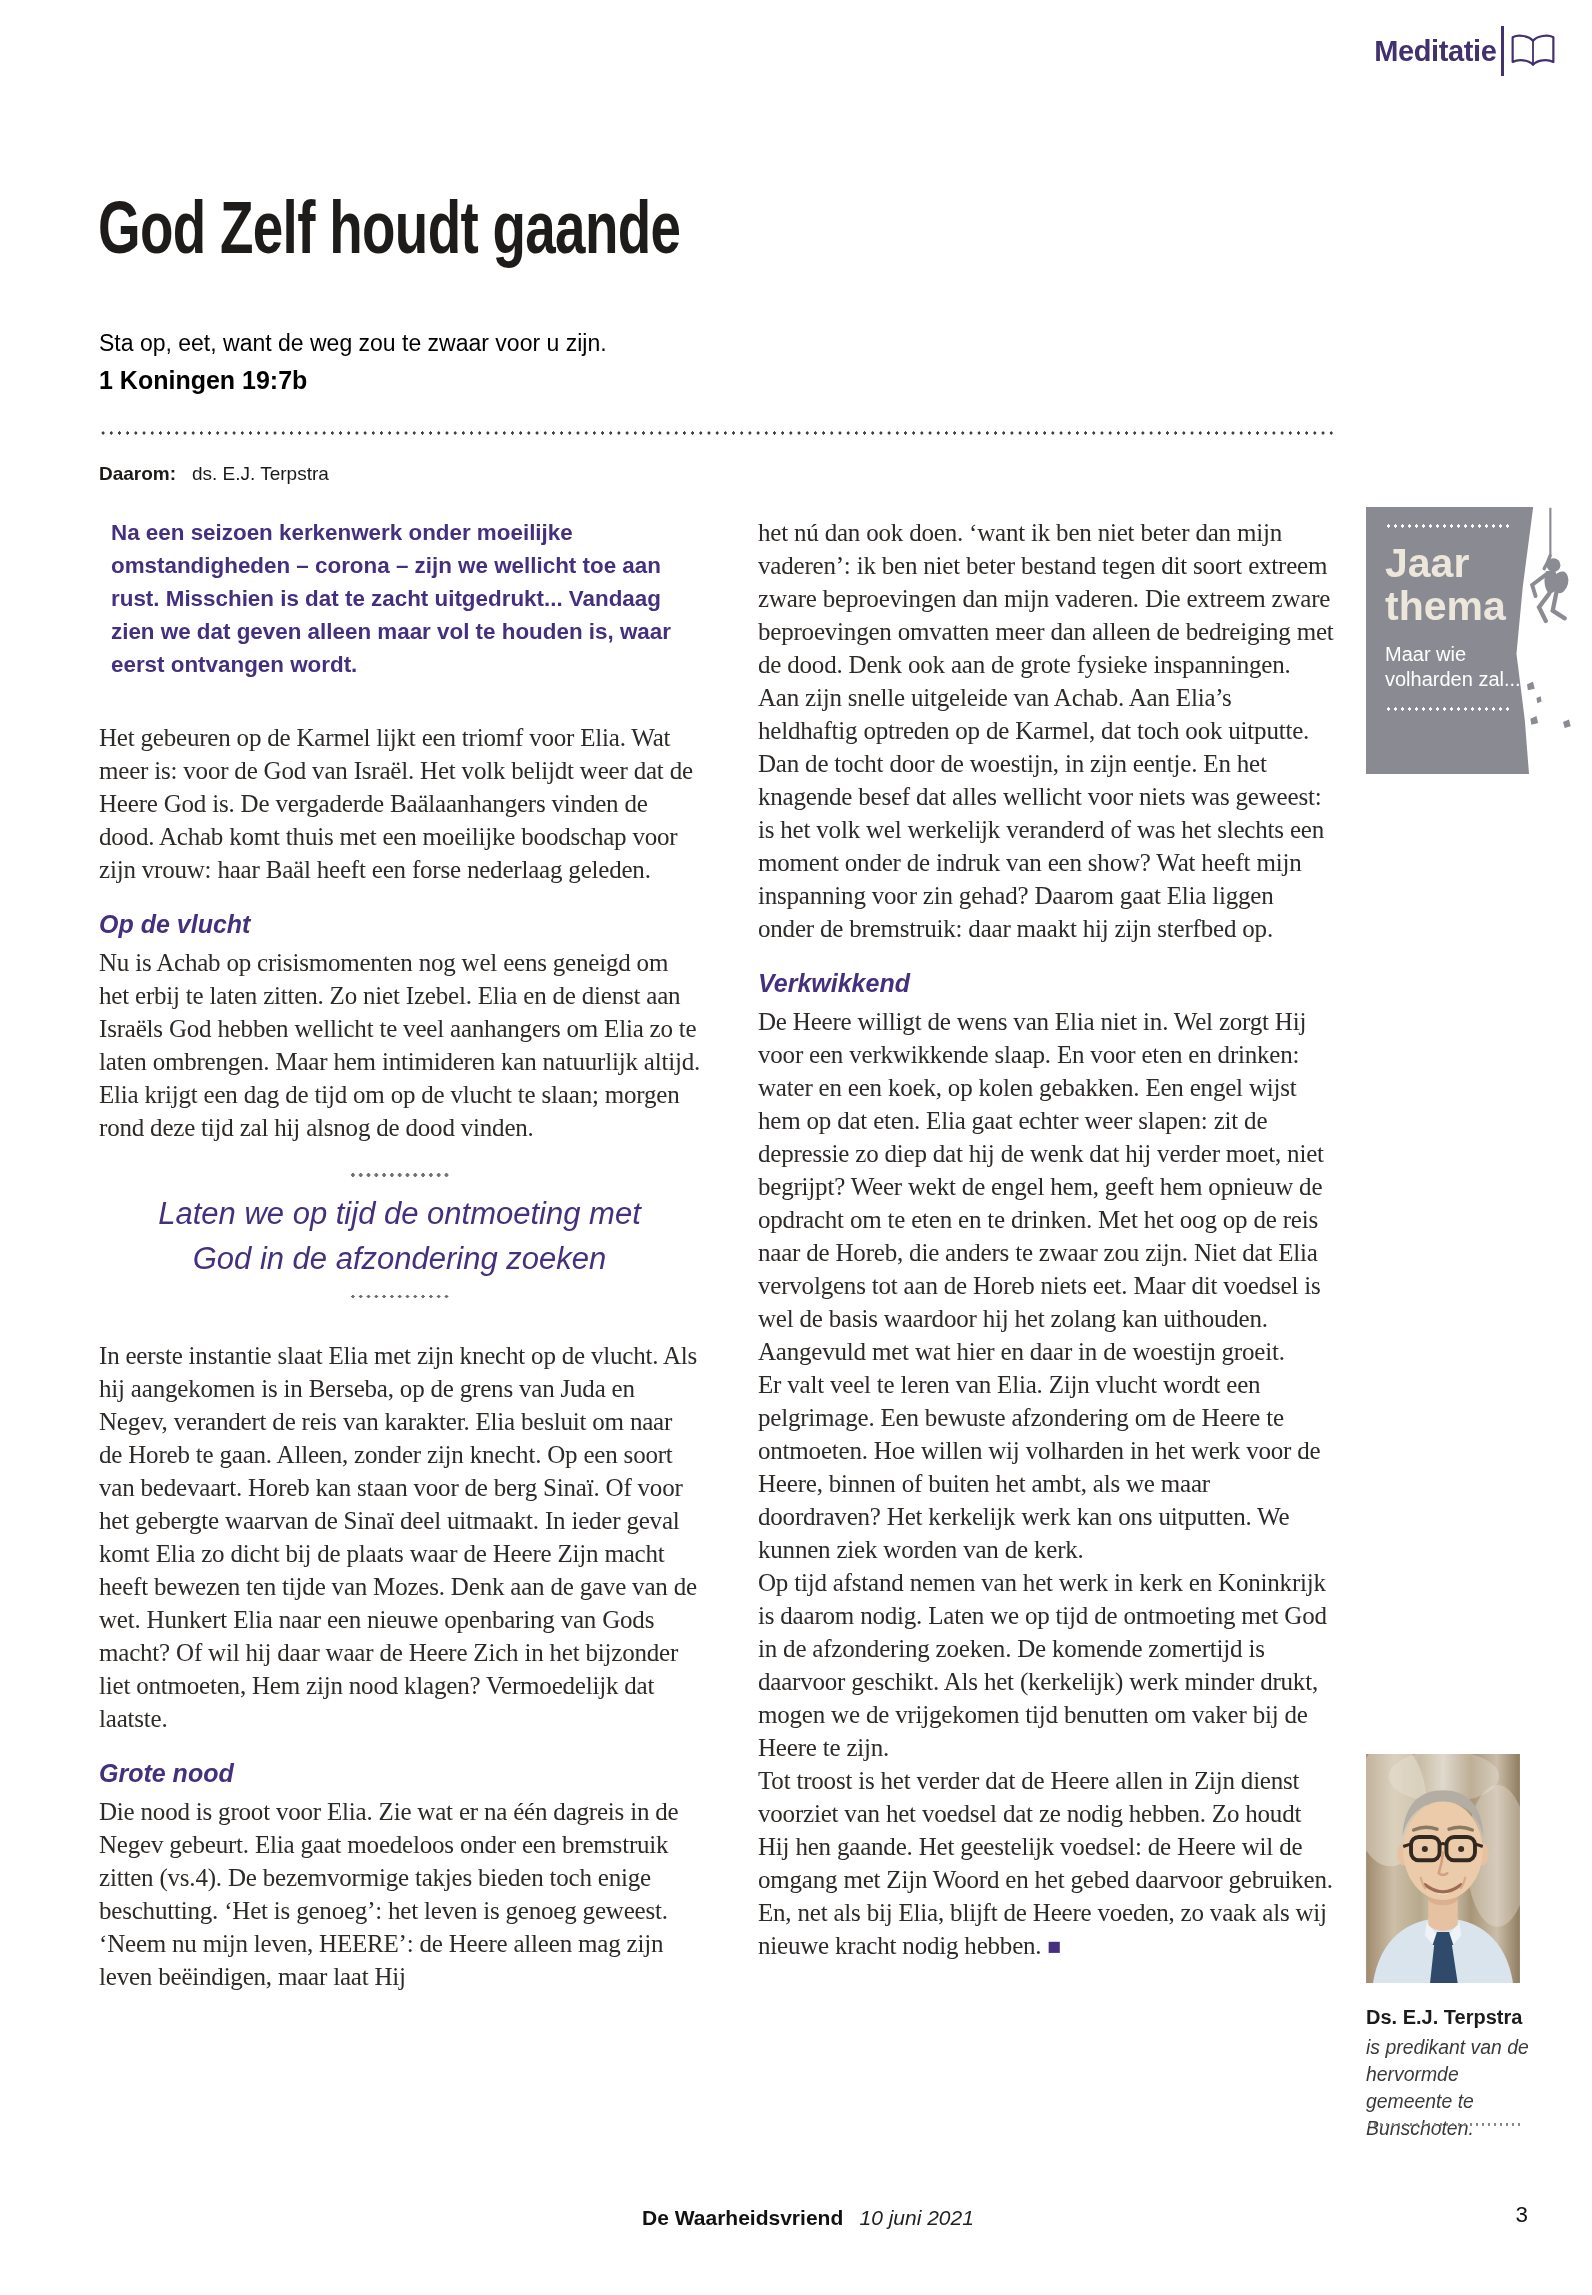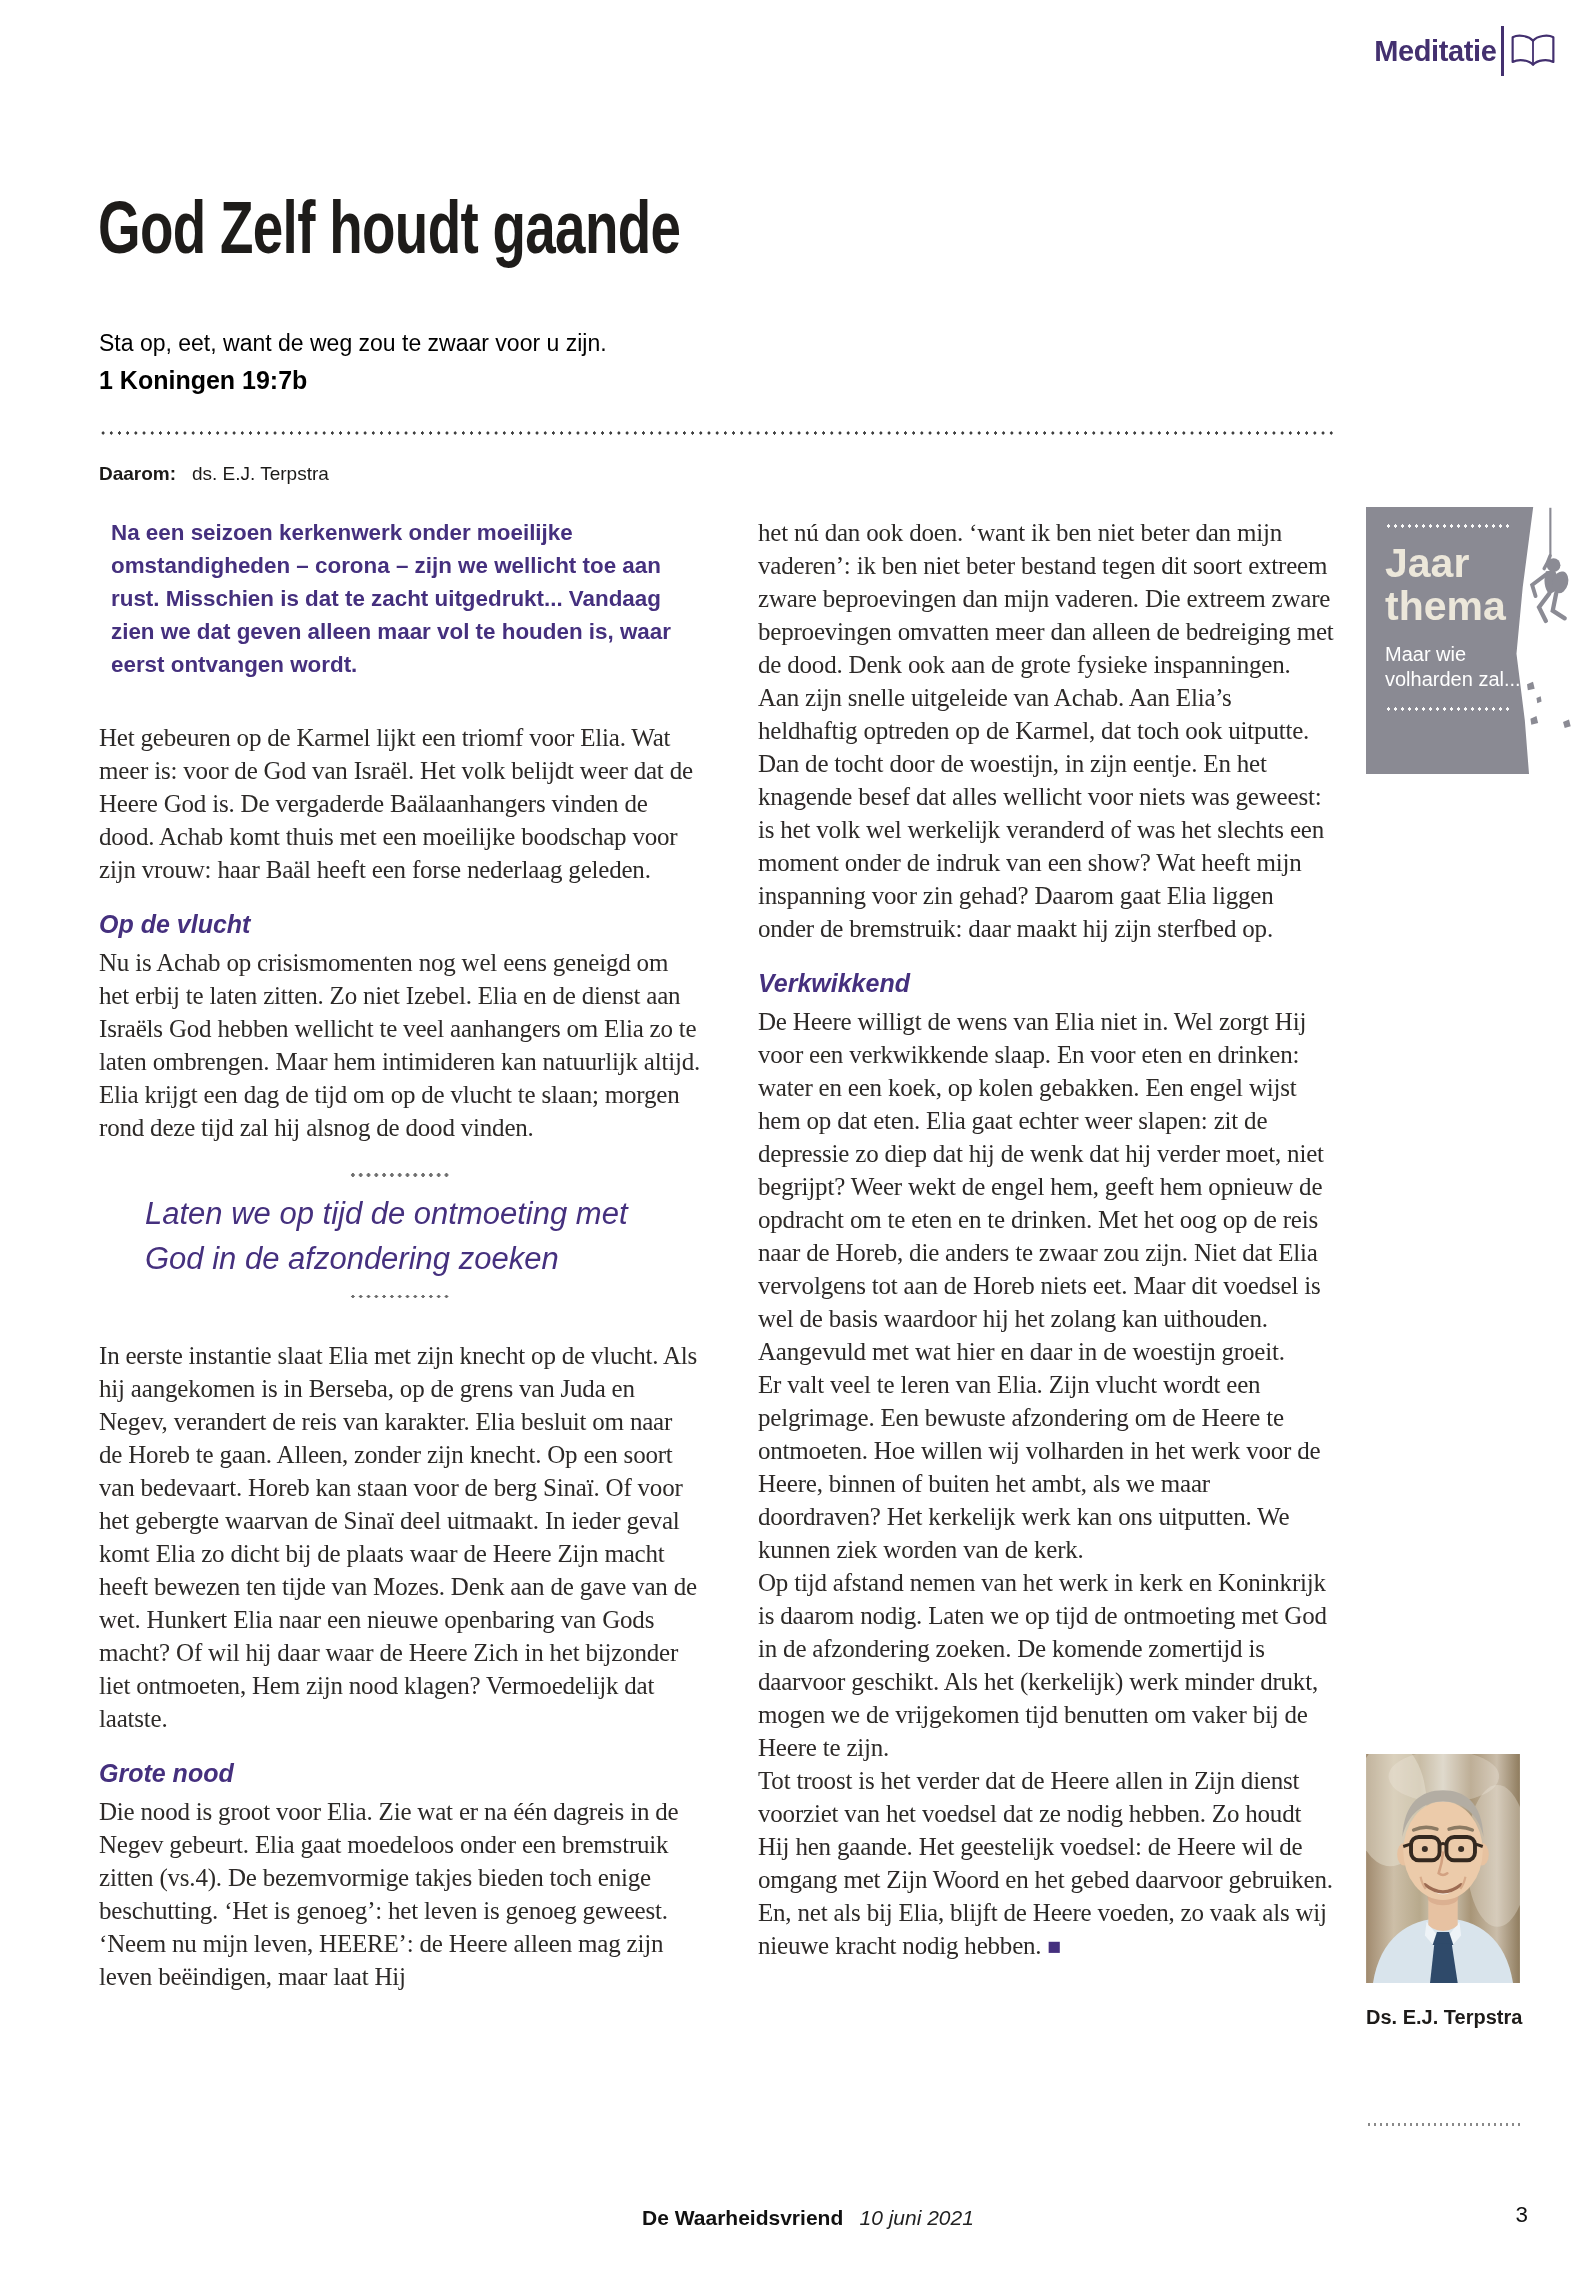--- a/index.html
+++ b/index.html
@@ -31,21 +31,21 @@
   .col{position:absolute;top:516px;hyphens:auto;-webkit-hyphens:auto;}
   #col-left{left:99px;width:601px;}
   #col-right{left:758px;width:576px;}
 
   .body-p{font-family:"Liberation Serif","DejaVu Serif",serif;font-size:25px;line-height:33px;
           margin:0;color:#2d2a28;letter-spacing:-0.2px;}
   .intro{font-size:22.4px;line-height:33px;font-weight:bold;color:#45307e;margin:0 0 40px 12px;}
   .sect-h{font-size:25px;line-height:29px;font-style:italic;font-weight:bold;color:#45307e;
           margin:24px 0 7px 0;}
   .pullquote{margin:29px 0 41px 0;}
-  .pq-text{font-size:31px;line-height:45px;font-style:italic;color:#45307e;
+  .pq-text{font-size:31px;line-height:45px;font-style:italic;color:#45307e;text-align:center;
            margin:14px auto;max-width:509px;}
   .mini-dots{width:102px;height:3.5px;margin:0 auto;
              background-image:radial-gradient(circle,#6e6e6e 1.5px,transparent 1.7px);
              background-size:7.8px 3.5px;background-repeat:repeat-x;background-position:left center;}
   .endmark{color:#45307e;font-size:23px;font-family:"Liberation Sans",sans-serif;}
 
   
   .theme-box{position:absolute;left:1366px;top:507px;width:209px;height:267px;}
   .theme-gray{position:absolute;inset:0;background:#8a8a93;
               clip-path:polygon(0 0,80% 0,75% 30%,72% 55%,76% 80%,78% 100%,0 100%);}
@@ -192,20 +192,21 @@
       <circle cx="68" cy="110" r="3.5" fill="#3a2f26"></circle>
       <circle cx="110" cy="110" r="3.5" fill="#3a2f26"></circle>
       <path d="M89,114 C88,126 86,132 84,138 Q89,142 94,138" stroke="#d2a181" stroke-width="3" fill="none" stroke-linecap="round"></path>
       <path d="M71,153 Q89,165 107,153 Q89,172 71,153 Z" fill="#f6f1ea" opacity="0.9"></path>
       <path d="M68,151 Q89,168 110,151" stroke="#9c6b52" stroke-width="3.5" fill="none" stroke-linecap="round"></path>
       <path d="M63,142 Q65,151 69,156" stroke="#d8ab8a" stroke-width="2.5" fill="none"></path>
       <path d="M115,142 Q113,151 109,156" stroke="#d8ab8a" stroke-width="2.5" fill="none"></path>
     </svg>
   </div>
   <div class="caption-name">Ds. E.J. Terpstra</div>
+  <div class="caption-bio">is predikant van de hervormde gemeente te Bunschoten.</div>
   <div class="caption-dots"></div>
 
   <div class="footer">
     <span class="mag">De Waarheidsvriend</span>
     <span class="date">10 juni 2021</span>
   </div>
   <div class="pagenum">3</div>
 
 </div>
 

